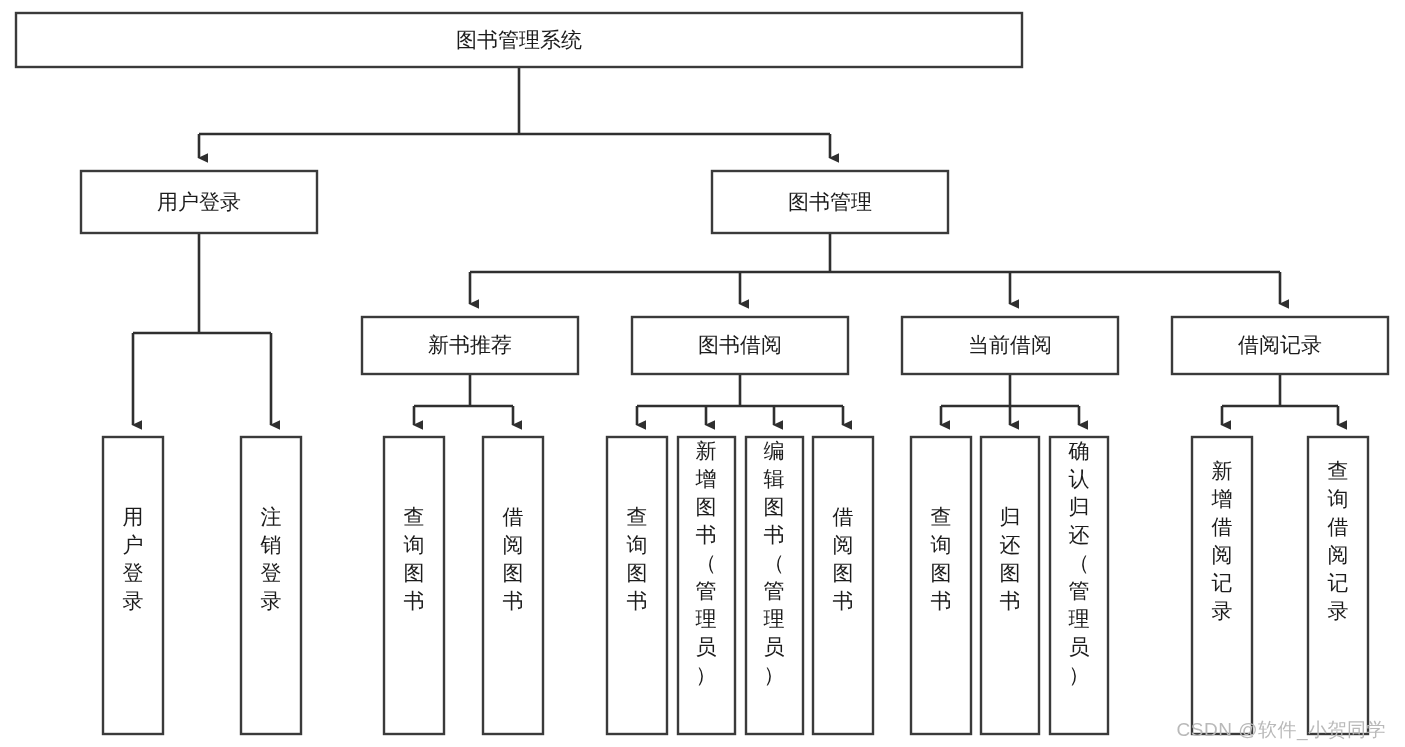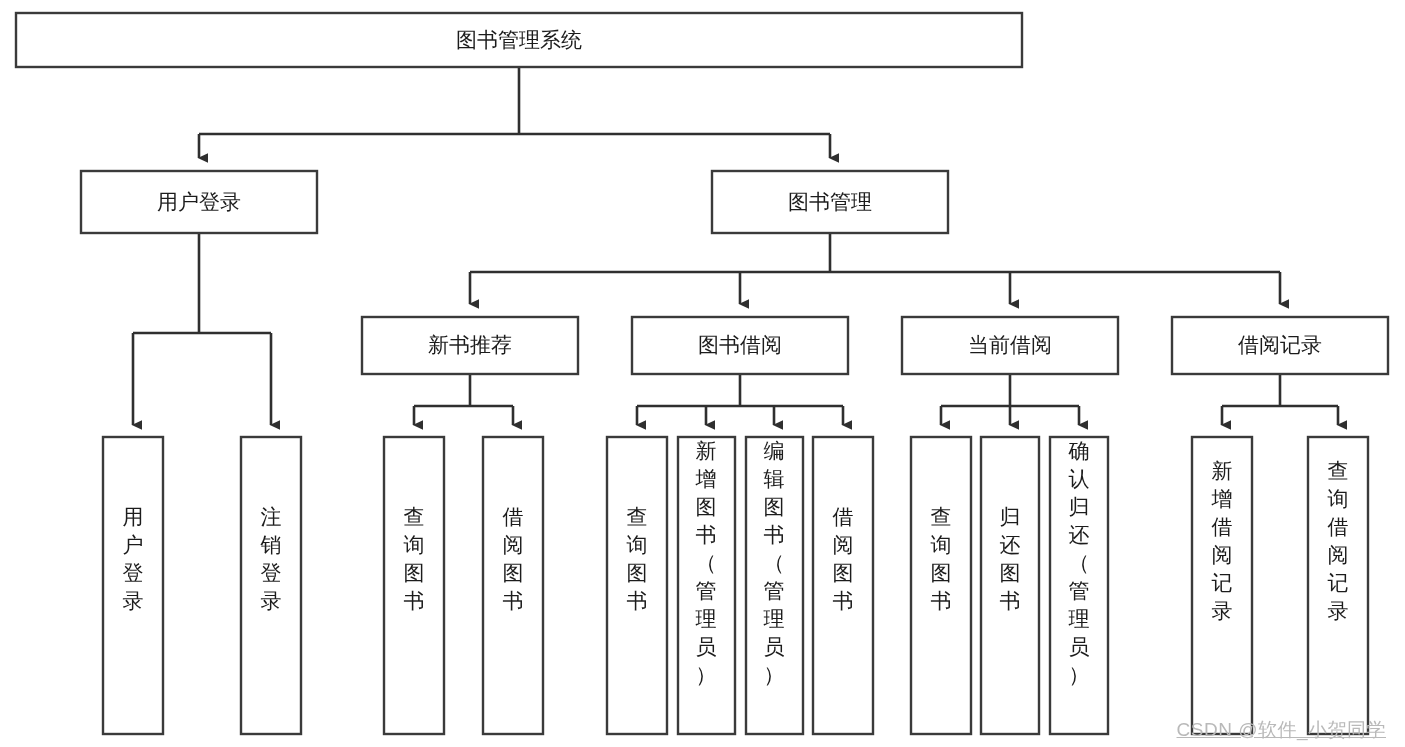--- a/index.html
+++ b/index.html
@@ -58,21 +58,20 @@
   .watermark {
     position: absolute;
     right: 10px;
     bottom: 4px;
     font-family: "Liberation Sans", "DejaVu Sans", sans-serif;
     font-size: 19px;
     color: #b9b9b9;
     white-space: nowrap;
     letter-spacing: 0.5px;
     pointer-events: none;
-    text-decoration: underline;
   }
 </style>
 </head>
 <body>
 
 <div id="diagram-root">
   <svg class="flow" viewBox="0 0 1405 747" xmlns="http://www.w3.org/2000/svg">
 
     <defs>
       <marker id="arrow" markerWidth="11" markerHeight="11" refX="5.2" refY="9.2" orient="auto" markerUnits="userSpaceOnUse">

